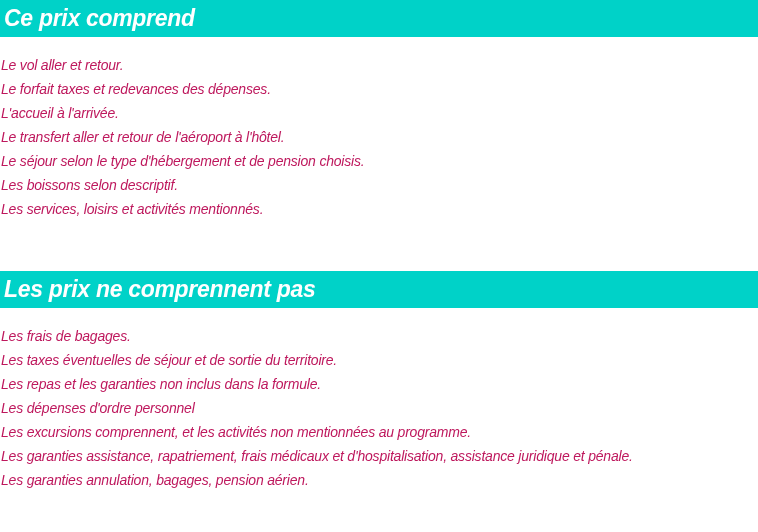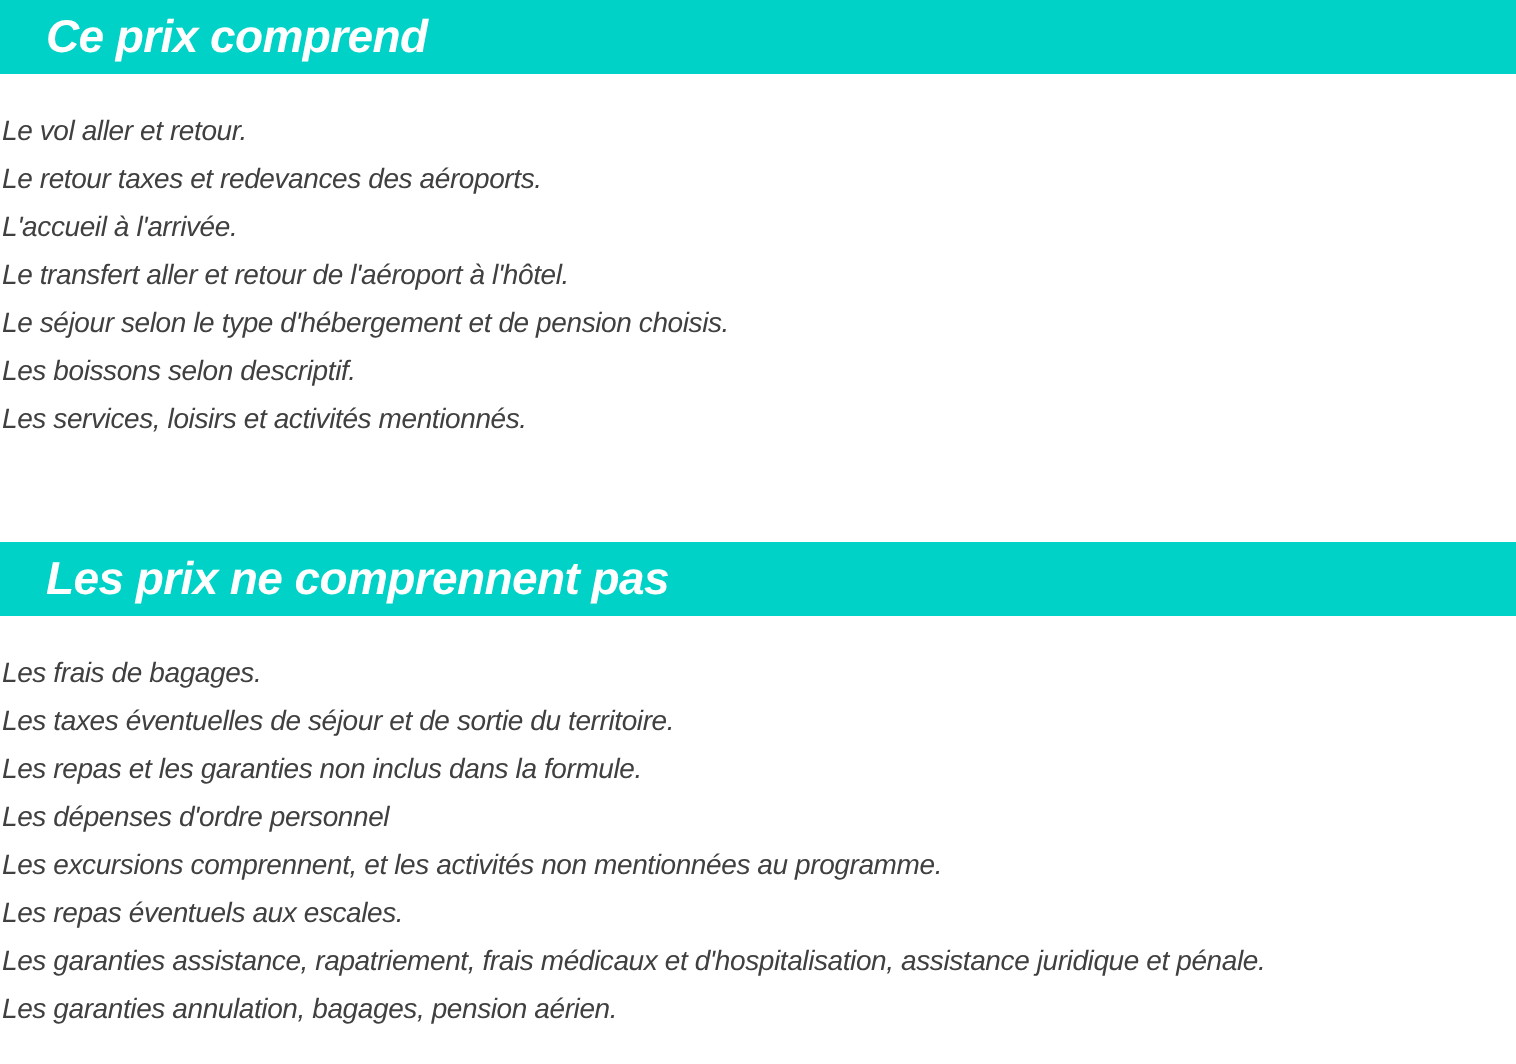--- a/index.html
+++ b/index.html
@@ -1,44 +1,43 @@
 <!DOCTYPE html>
 <html><head>
   <meta charset="utf-8">
   <style>
     html, body { margin: 0; padding: 0; background: #ffffff; }
     body { width: 758px; height: 532px; overflow: hidden; position: relative;
            font-family: "Liberation Sans", sans-serif; }
     .banner { position: absolute; left: 0; width: 758px; height: 37px; background: #00d2c8; }
-    .banner h2 { margin: 0; padding-left: 23px; color: #ffffff; font-style: italic; font-weight: bold;
+    .banner h2 { margin: 0; padding-left: 4px; color: #ffffff; font-style: italic; font-weight: bold;
                  font-size: 23px; line-height: 37px; letter-spacing: -0.3px; }
     .list { position: absolute; left: 1px; margin: 0; padding: 0; list-style: none; }
-    .list li { font-style: italic; font-size: 14px; color: #404040; height: 24px; line-height: 24px; white-space: nowrap; letter-spacing: -0.2px; }
+    .list li { font-style: italic; font-size: 14px; color: #be185d; height: 24px; line-height: 24px; white-space: nowrap; letter-spacing: -0.2px; }
   </style>
 </head>
 <body>
 
 <div class="banner" style="top:0;">
   <h2>Ce prix comprend</h2>
 </div>
 <ul class="list" style="top:53px;">
   <li>Le vol aller et retour.</li>
-  <li>Le retour taxes et redevances des aéroports.</li>
+  <li>Le forfait taxes et redevances des dépenses.</li>
   <li>L'accueil à l'arrivée.</li>
   <li>Le transfert aller et retour de l'aéroport à l'hôtel.</li>
   <li>Le séjour selon le type d'hébergement et de pension choisis.</li>
   <li>Les boissons selon descriptif.</li>
   <li>Les services, loisirs et activités mentionnés.</li>
 </ul>
 
 <div class="banner" style="top:271px;">
   <h2>Les prix ne comprennent pas</h2>
 </div>
 <ul class="list" style="top:324px;">
   <li>Les frais de bagages.</li>
   <li>Les taxes éventuelles de séjour et de sortie du territoire.</li>
   <li>Les repas et les garanties non inclus dans la formule.</li>
   <li>Les dépenses d'ordre personnel</li>
   <li>Les excursions comprennent, et les activités non mentionnées au programme.</li>
-  <li>Les repas éventuels aux escales.</li>
   <li>Les garanties assistance, rapatriement, frais médicaux et d'hospitalisation, assistance juridique et pénale.</li>
   <li>Les garanties annulation, bagages, pension aérien.</li>
 </ul>
 
 </body></html>

